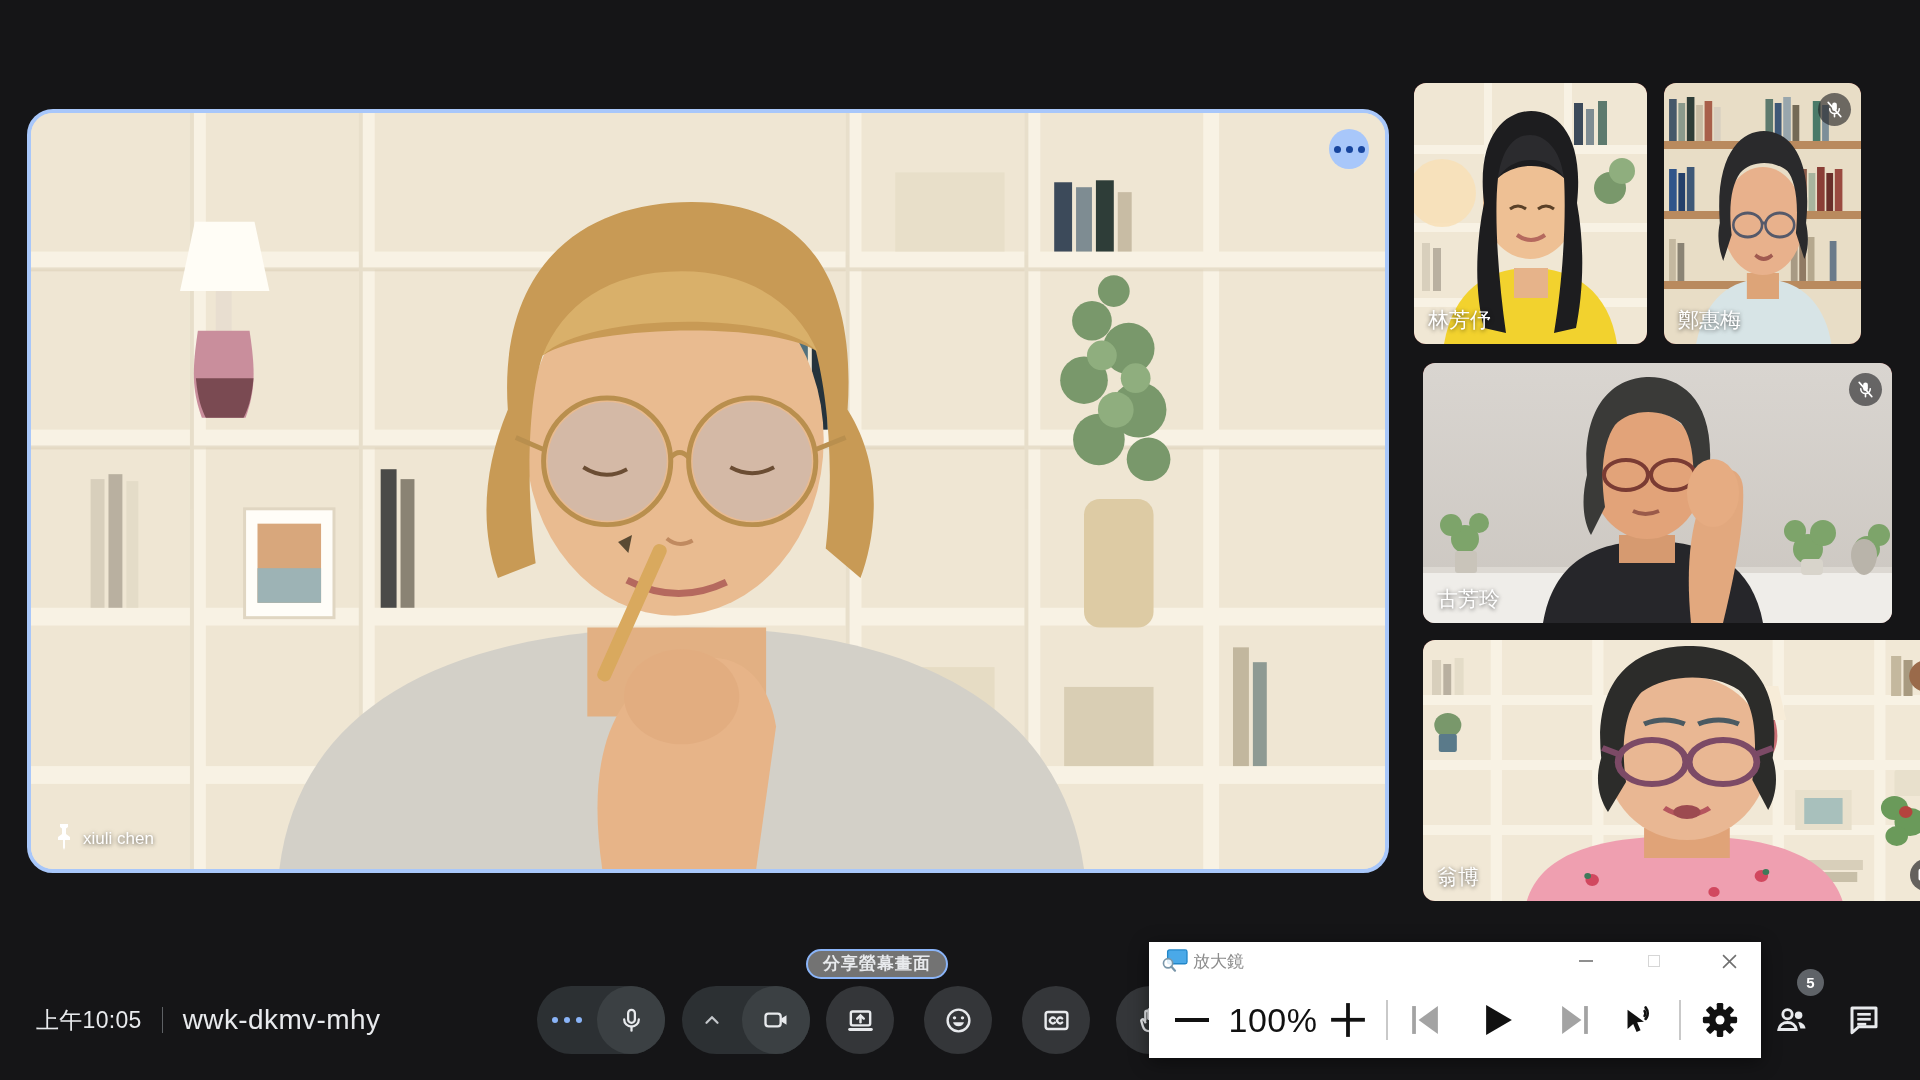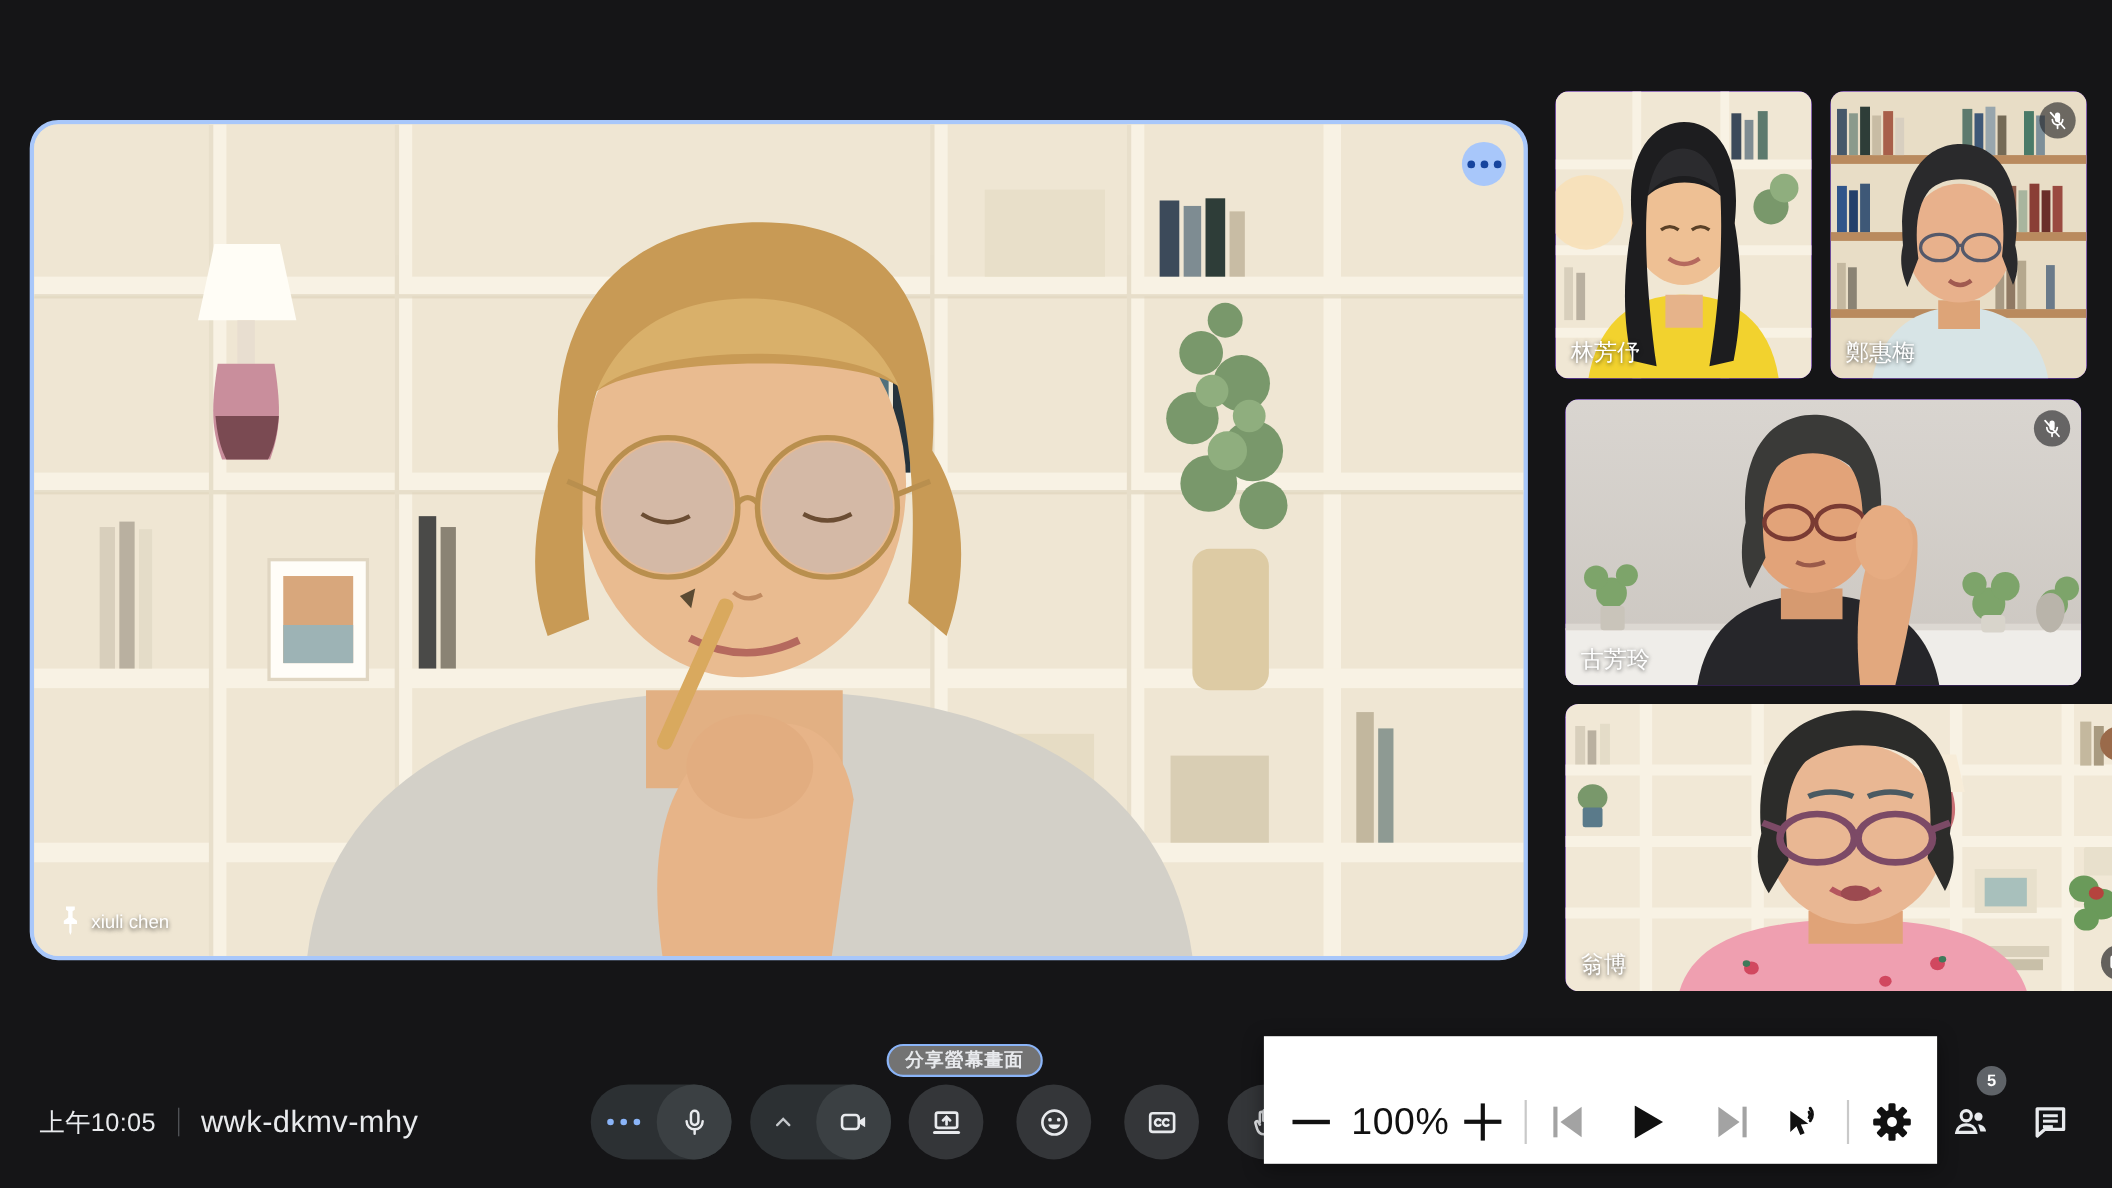--- a/index.html
+++ b/index.html
@@ -3,21 +3,21 @@
 <meta charset="utf-8">
 <style>
   html,body{margin:0;padding:0;}
   body{
     width:1920px;height:1080px;position:relative;overflow:hidden;
     background:#151517;
     font-family:"Liberation Sans","DejaVu Sans",sans-serif;
   }
 
   
-  .tile{position:absolute;border-radius:12px;overflow:hidden;background:#6d28d9;}
+  .tile{position:absolute;border-radius:12px;overflow:hidden;background:#7f1d1d;}
   .tile svg.scene{position:absolute;inset:0;width:100%;height:100%;display:block;}
   .main-tile{
     left:27px;top:109px;width:1362px;height:764px;
     border:4px solid #a8c7fa;border-radius:26px;box-sizing:border-box;
     overflow:hidden;background:#efe6d3;
   }
   .nametag{
     position:absolute;color:#fff;font-weight:500;
     text-shadow:0 1px 4px rgba(0,0,0,.65);white-space:nowrap;
   }
@@ -246,21 +246,21 @@
     <ellipse cx="116" cy="120" rx="47" ry="56" fill="#eec094"></ellipse>
     <path d="M70 120 C62 52 92 28 117 28 C145 28 170 55 163 120 C172 170 168 215 162 245 L140 250 C150 190 152 130 150 95 C132 78 100 80 84 95 C80 130 84 195 92 250 L70 245 C62 215 60 170 70 120 Z" fill="#1d1d1f"></path>
     <path d="M84 95 C100 70 136 72 150 95 C146 64 130 52 116 52 C100 52 88 66 84 95 Z" fill="#2b2b2e"></path>
     <path d="M96 126 q8 -6 16 0" stroke="#5a4027" stroke-width="3" fill="none"></path>
     <path d="M124 126 q8 -6 16 0" stroke="#5a4027" stroke-width="3" fill="none"></path>
     <path d="M103 152 q14 10 28 0" stroke="#b5695e" stroke-width="4" fill="none"></path>
   </svg>
   <div class="nametag tile-nametag">林芳伃</div>
 </div>
 
-<div class="tile" style="left:1664px;top:83px;width:233px;height:261px;">
+<div class="tile" style="left:1664px;top:83px;width:197px;height:261px;">
   <svg class="scene" viewBox="0 0 233 261" preserveAspectRatio="none">
     <rect width="233" height="261" fill="#e8ddc6"></rect>
     <g>
       <g fill="#b98a5e">
           <rect x="0" y="58" width="233" height="8"></rect>
           <rect x="0" y="128" width="233" height="8"></rect>
           <rect x="0" y="198" width="233" height="8"></rect>
         </g>
       <g>
         <rect x="6" y="16" width="9" height="42" fill="#46586a"></rect>
@@ -522,20 +522,42 @@
 <div class="panel-btn" style="left:1842px;top:998px;">
   <svg viewBox="0 0 24 24" width="36" height="36">
     <path d="M4 4h16v12.5H8.5L4 20.5z" fill="none" stroke="#e8eaed" stroke-width="2" stroke-linejoin="round"></path>
     <rect x="7.5" y="7.3" width="9" height="1.8" fill="#e8eaed"></rect>
     <rect x="7.5" y="10.6" width="9" height="1.8" fill="#e8eaed"></rect>
     <rect x="7.5" y="13.9" width="6" height="1.8" fill="#e8eaed"></rect>
   </svg>
 </div>
 
 <div class="mag-window">
+  <div class="mag-titlebar">
+    <div class="mag-appicon">
+      <svg viewBox="0 0 28 26" width="26" height="24">
+        <rect x="6" y="1" width="21" height="15" rx="2" fill="#4aa9e8" stroke="#2186c8" stroke-width="1.4"></rect>
+        <circle cx="6.5" cy="15.5" r="5" fill="rgba(255,255,255,.85)" stroke="#7a97aa" stroke-width="1.8"></circle>
+        <line x1="10" y1="19" x2="14" y2="23.5" stroke="#7a97aa" stroke-width="2.4" stroke-linecap="round"></line>
+      </svg>
+    </div>
+    <span class="mag-title">放大鏡</span>
+    <div class="cap-btn cap-min">
+        <i></i>
+      </div>
+    <div class="cap-btn cap-max">
+        <i></i>
+      </div>
+    <div class="cap-btn cap-close">
+      <svg viewBox="0 0 14 14" width="15" height="15" stroke="#6f6f6f" stroke-width="1.5">
+        <line x1="1" y1="1" x2="13" y2="13"></line>
+          <line x1="13" y1="1" x2="1" y2="13"></line>
+      </svg>
+    </div>
+  </div>
 
   <div class="mag-toolbar-item v-minus">
       <i></i>
     </div>
   <div class="mag-toolbar-item v-zoom">
       <span class="mag-zoom-level">100%</span>
     </div>
   <div class="mag-toolbar-item v-plus">
     <svg viewBox="0 0 36 36" width="38" height="38">
       <rect x="2" y="16" width="32" height="3.6" fill="#111"></rect>

